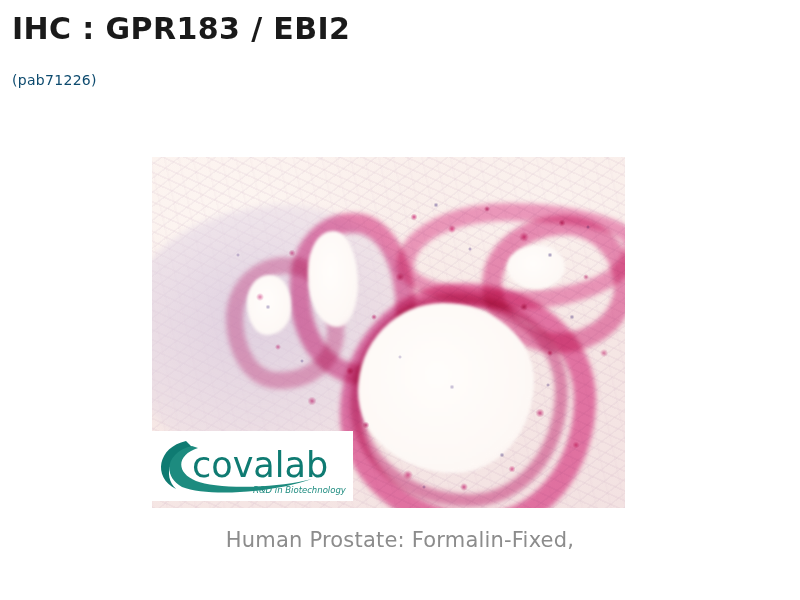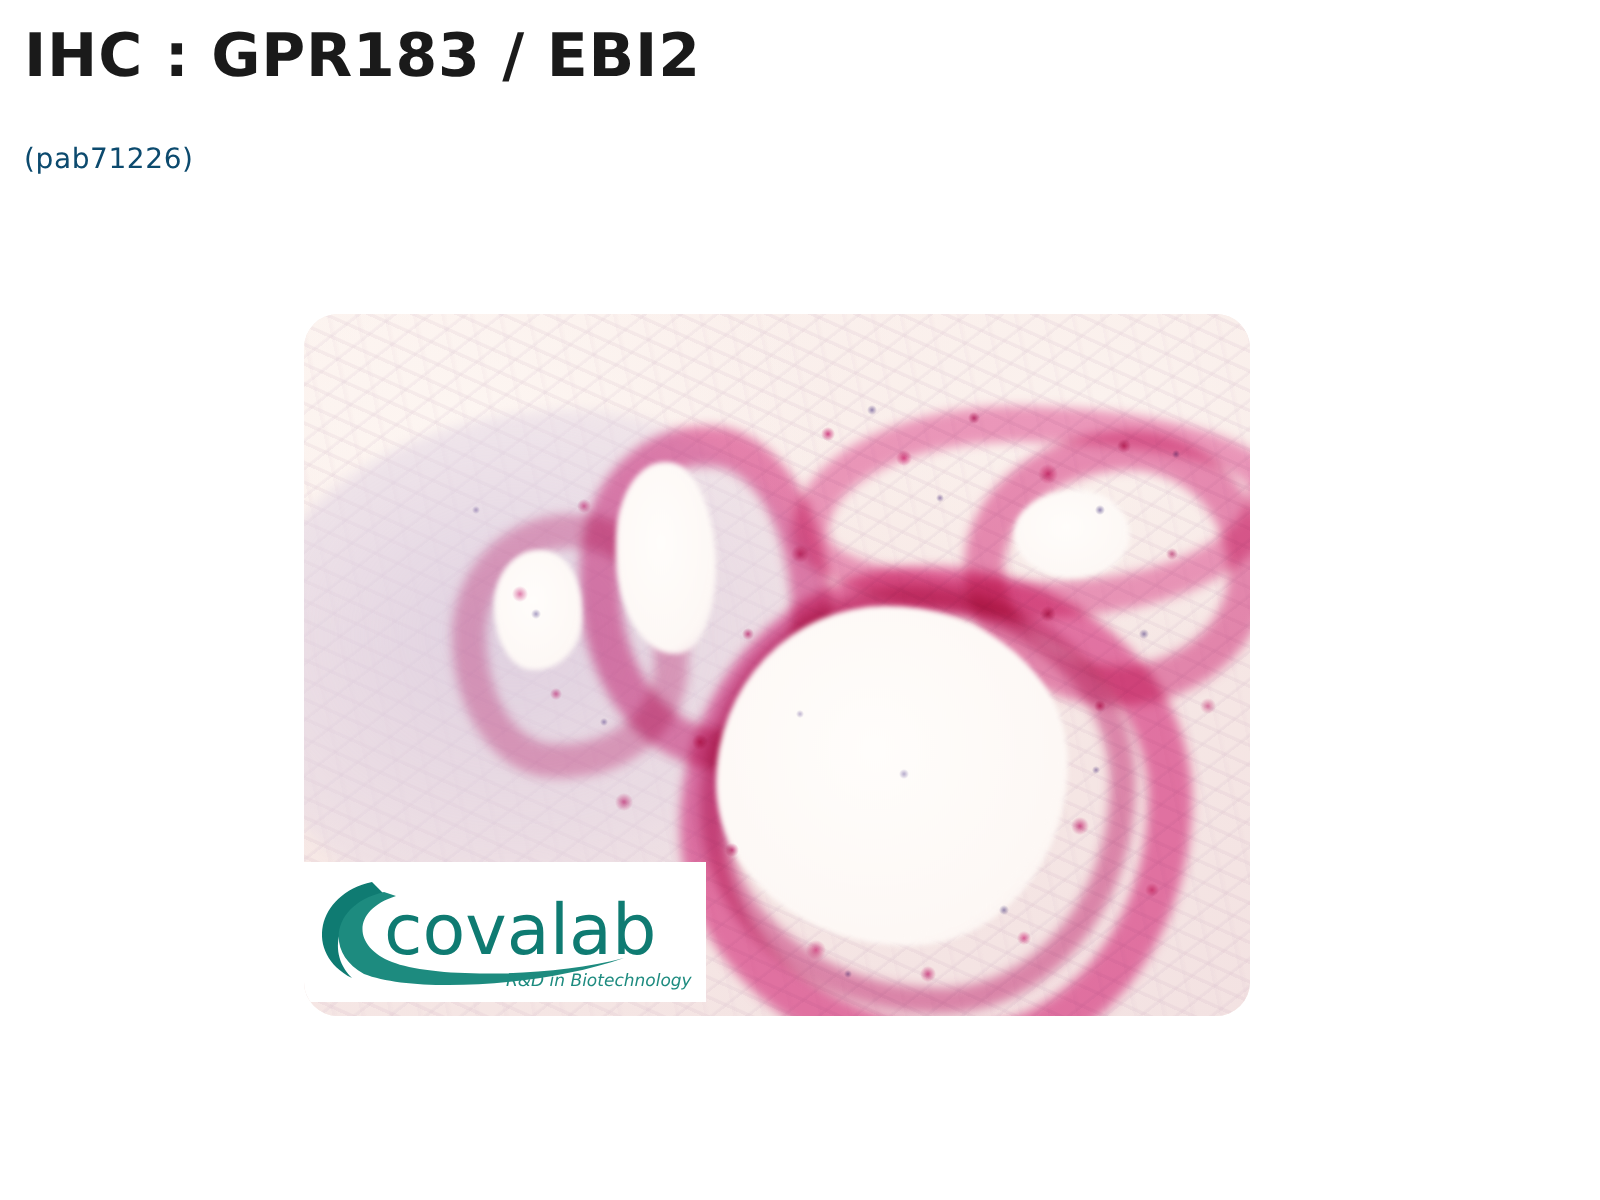--- a/index.html
+++ b/index.html
@@ -52,21 +52,20 @@
 
   
   .micrograph-wrap {
     position: absolute;
     left: 152px;
     top: 157px;
     width: 473px;
     height: 351px;
     overflow: hidden;
     background: #f7eee9;
-    border-radius: 17px;
   }
   .micrograph {
     position: absolute;
     inset: 0;
   }
 
   
   .tissue-base {
     position: absolute;
     inset: 0;
@@ -310,15 +309,16 @@
                  C122 58, 64 58, 44 50 C24 42, 24 24, 46 17 Z" fill="#1d8b7f"></path>
 
         <text x="40" y="46" font-family="DejaVu Sans, sans-serif" font-size="35" fill="#0f7b72">covalab</text>
 
         <text x="101" y="62" font-family="DejaVu Sans, sans-serif" font-size="8.5" font-style="italic" fill="#1d8b7f">R&amp;D in Biotechnology</text>
       </svg>
     </div>
   </div>
 
   <div class="caption">
+    <div class="caption-line">Human Prostate: Formalin-Fixed,</div>
   </div>
 
 </div>
 
 </body></html>

